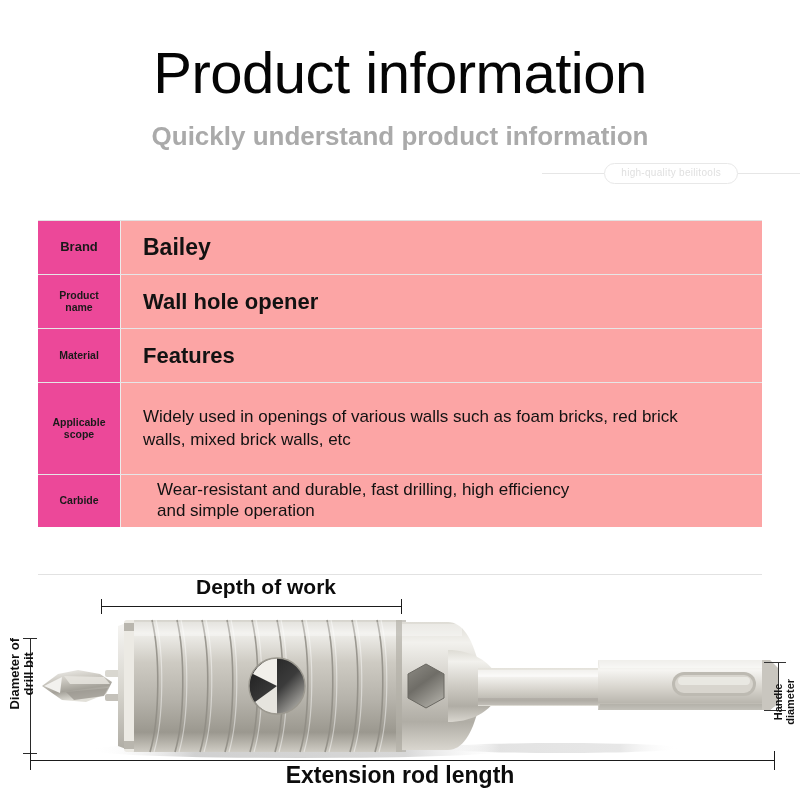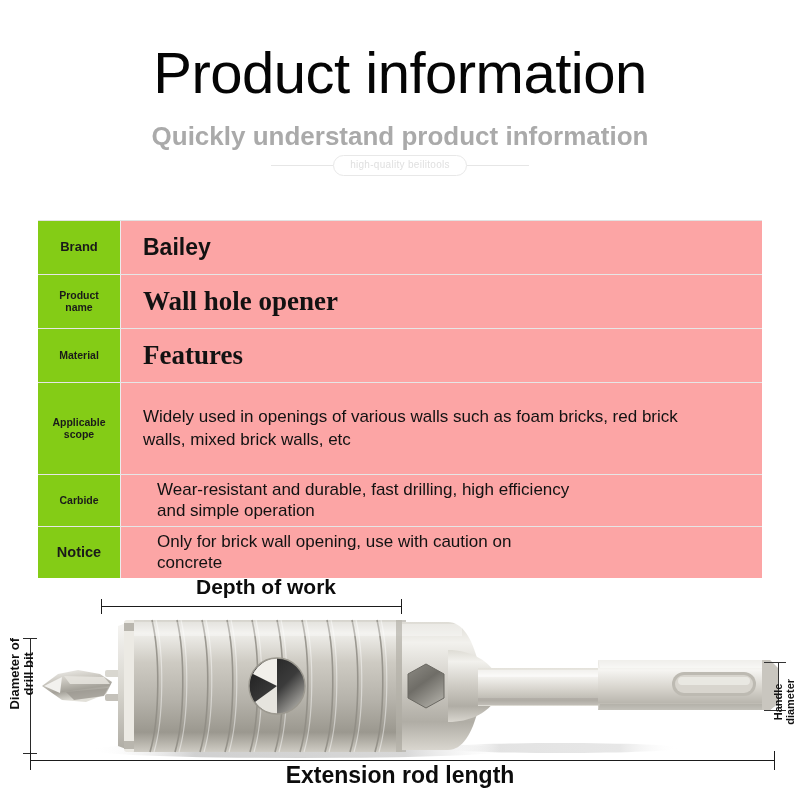--- a/index.html
+++ b/index.html
@@ -25,22 +25,22 @@
     letter-spacing: -0.5px; line-height: 1;
     font-family: "Liberation Sans", sans-serif;
   }
   .subtitle {
     position: absolute; left: 0; top: 123px; width: 800px;
     text-align: center;
     font-size: 26px; font-weight: bold; color: #aaaaaa;
     line-height: 1;
   }
   .badge-wrap {
-    position: absolute; left: 0; top: 152px; width: 800px; height: 26px;
-    display: flex; align-items: center; justify-content: center; gap: 0px;
+    position: absolute; left: 0; top: 160px; width: 800px; height: 26px;
+    display: flex; align-items: center; justify-content: flex-end; gap: 0px;
   }
   .badge-line { width: 62px; height: 1px; background: #e6e6e6; }
   .badge-pill {
     border: 1px solid #e8e8e8; border-radius: 13px;
     padding: 4px 16px 5px 16px;
     font-size: 10px; color: #e0e0e0; letter-spacing: 0.3px;
     white-space: nowrap; line-height: 1;
   }
 
   
@@ -50,21 +50,21 @@
     border-top: 1px solid #e2e2e2;
     border-bottom: 1px solid #e2e2e2;
   }
   .row {
     display: flex; width: 100%;
     border-bottom: 1px solid #e6e6e6;
   }
   .row:last-child { border-bottom: none; }
   .cell-label {
     width: 82px; flex: 0 0 82px;
-    background: #84cc16;
+    background: #ec4899;
     display: flex; align-items: center; justify-content: center;
     text-align: center;
     font-weight: bold; color: #1a1a1a;
     padding: 2px 3px;
     line-height: 1.08;
   }
   .cell-value {
     flex: 1 1 auto;
     background: #fca5a5;
     display: flex; align-items: center;
@@ -77,21 +77,21 @@
   .row-mat      { height: 54px; }
   .row-scope    { height: 92px; }
   .row-feat     { height: 52px; }
   .row-notice   { height: 51px; }
 
   .lbl-13 { font-size: 13px; }
   .lbl-11 { font-size: 10.5px; }
   .lbl-15 { font-size: 14.5px; }
 
   .val-big   { font-size: 23px; font-weight: bold; }
-  .val-xl    { font-size: 27px; font-weight: bold; font-family: Liberation Serif, serif; }
+  .val-xl    { font-size: 22px; font-weight: bold; }
   .val-scope { font-size: 17px; font-weight: normal; line-height: 1.3; }
   .val-small {
     font-size: 17px; font-weight: normal;
     text-align: left; line-height: 1.22;
     display: block; padding-left: 14px;
     max-width: 470px;
   }
   .cell-value.center-sm { align-items: center; padding-left: 22px; }
 
   
@@ -208,26 +208,20 @@
       </div>
     </div>
 
     <div class="row row-feat">
       <div class="cell-label lbl-11">Carbide</div>
       <div class="cell-value center-sm">
         <span class="val-small" style="max-width:450px">Wear-resistant and durable, fast drilling, high efficiency and simple operation</span>
       </div>
     </div>
 
-    <div class="row row-notice">
-      <div class="cell-label lbl-15">Notice</div>
-      <div class="cell-value center-sm">
-        <span class="val-small" style="max-width:370px">Only for brick wall opening, use with caution on concrete</span>
-      </div>
-    </div>
 
   </div>
 
   <svg class="drill" viewBox="0 0 800 224">
     <defs>
       <linearGradient id="bodyG" x1="0" y1="0" x2="0" y2="1">
         <stop offset="0%" stop-color="#d6d4cd"></stop>
         <stop offset="10%" stop-color="#efeeea"></stop>
         <stop offset="32%" stop-color="#cecbc3"></stop>
         <stop offset="60%" stop-color="#b6b3ab"></stop>

